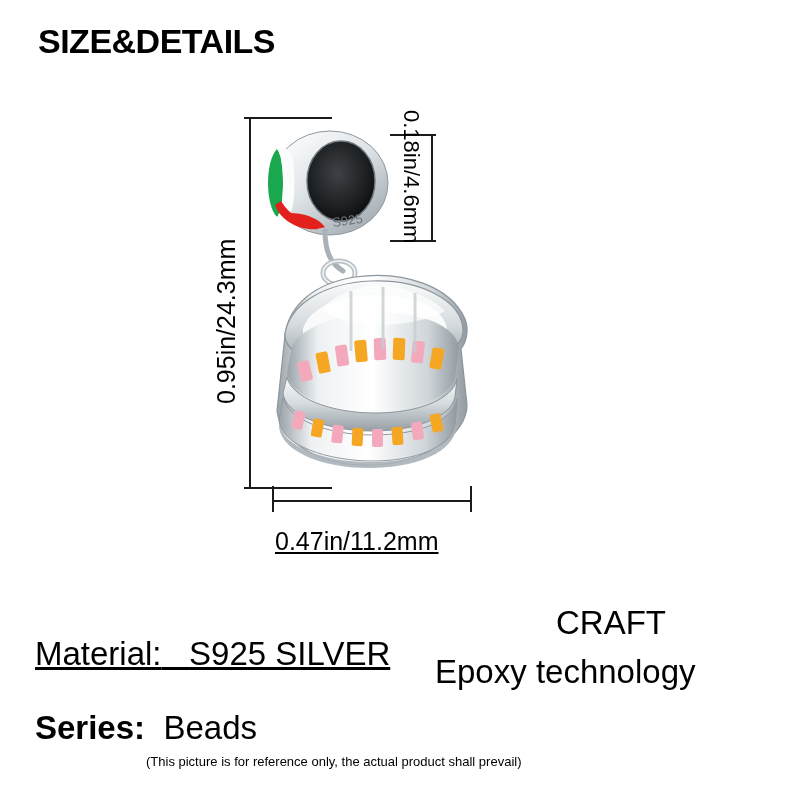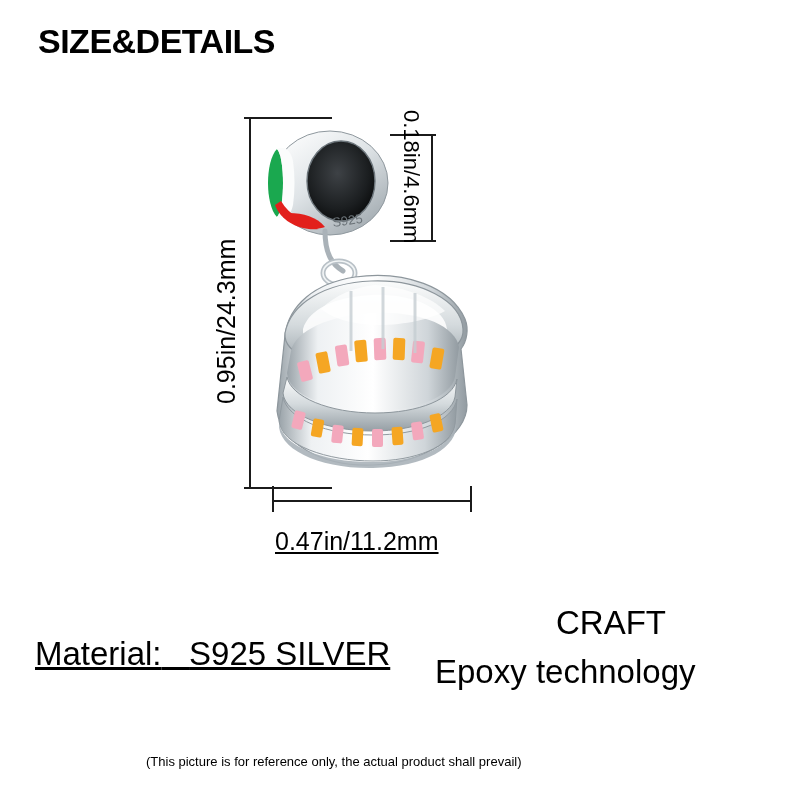--- a/index.html
+++ b/index.html
@@ -220,19 +220,23 @@
       </g>
     </svg>
   </div>
 
   <div class="info info-material">
     <span>Material:</span>
     &nbsp;&nbsp;<span>S925 SILVER</span>
   </div>
 
 
+  <div class="info info-series">
+    <span>Series:</span>
+    <span class="val">&nbsp;</span><span class="val">Beads</span>
+  </div>
 
   <div class="info craft-title">CRAFT</div>
   <div class="info craft-l1">Epoxy technology</div>
 
   <div class="disclaimer">(This picture is for reference only, the actual product shall prevail)</div>
 
 </div>
 
 </body></html>

